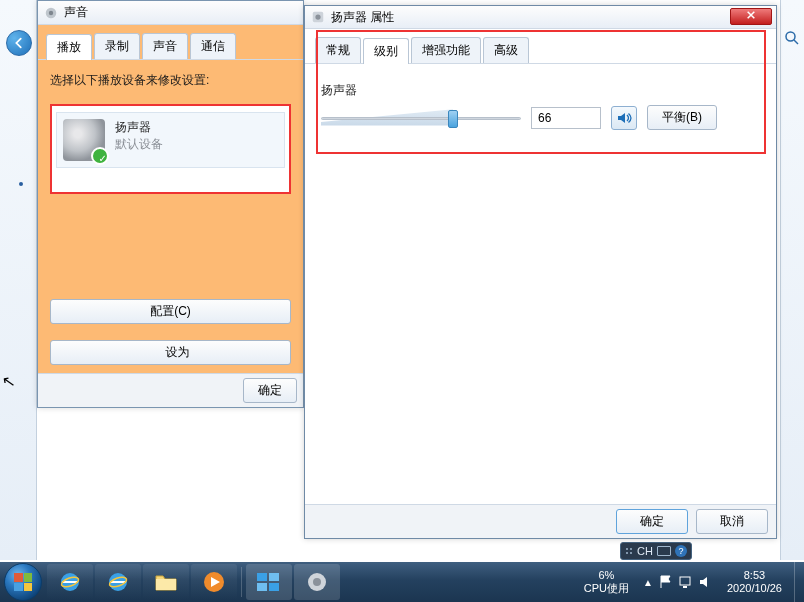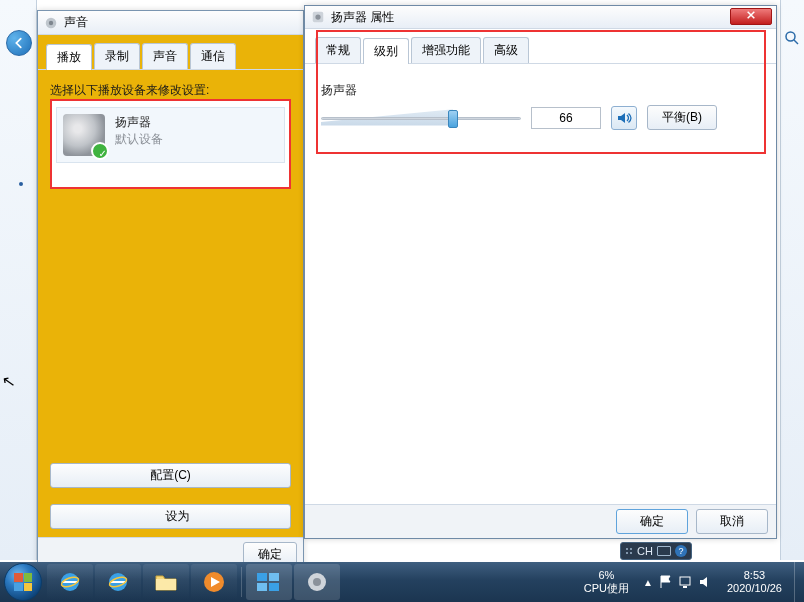--- a/index.html
+++ b/index.html
@@ -30,37 +30,37 @@
   
   .rightcol {
     position:absolute; right:0; top:0; width:24px; height:560px;
     background: linear-gradient(#f5f9fd,#e6eef7);
     border-left:1px solid #c3d0de;
   }
   .search-icn { position:absolute; right:4px; top:30px; width:16px; height:16px; }
 
   
   .sound-dlg {
-    position:absolute; left:37px; top:10px; width:267px; height:562px;
-    background:#eab308; border:1px solid #7a95b0;
+    position:absolute; left:37px; top:0; width:267px; height:408px;
+    background:#fdba74; border:1px solid #7a95b0;
     box-shadow: 0 0 6px rgba(0,0,0,.15);
   }
   .dlg-title {
     height:24px; display:flex; align-items:center; gap:6px; padding:0 6px;
     background: linear-gradient(#fdfdfd,#e8eef6); border-bottom:1px solid #cfd9e5;
   }
   .dlg-title .icn { width:14px; height:14px; }
   .tabbar { display:flex; padding:8px 8px 0 8px; border-bottom:1px solid #cfd9e5; }
   .tab {
     padding:4px 10px; border:1px solid #b9c6d5; border-bottom:none; background:#eef3f9;
     margin-right:2px; border-radius:3px 3px 0 0; font-size:12px; cursor:default;
   }
   .tab.active { background:#fff; position:relative; top:1px; }
   .sound-body { padding:12px 12px 8px 12px; }
-  .instruct { color:#1a1a1a; margin-bottom:0; }
+  .instruct { color:#1a1a1a; margin-bottom:15px; }
   .device-list {
     border:2.5px solid #e33; height:90px; padding:6px 4px;
     background:#fff;
   }
   .device-item {
     display:flex; align-items:flex-start; gap:10px; padding:6px 6px;
     background:#f2f7fc; border:1px solid #d9e4ef;
   }
   .spk-icon {
     width:42px; height:42px; border-radius:4px;
@@ -129,21 +129,21 @@
     opacity:.9;
   }
   .slider-thumb {
     position:absolute; top:3px; width:10px; height:18px;
     background: linear-gradient(#9fd0f3,#4aa3de);
     border:1px solid #3a86bd; border-radius:2px;
     left: calc(66% - 5px);
   }
   .val-box {
     width:70px; height:22px; border:1px solid #b7c0cb; background:#fff;
-    text-align:center; padding:2px 6px; font-size:12px;
+    text-align:left; padding:2px 6px; font-size:12px;
   }
   .mute-btn {
     width:26px; height:24px; border:1px solid #8dafd1; border-radius:3px;
     background: linear-gradient(#f4f9fd,#dbe8f4);
     display:flex; align-items:center; justify-content:center; color:#1e6fb8;
   }
   .bal-btn { min-width:66px; }
   .prop-footer {
     position:absolute; left:0; right:0; bottom:0; height:34px;
     background:#f0f3f7; border-top:1px solid #cfd9e5;

